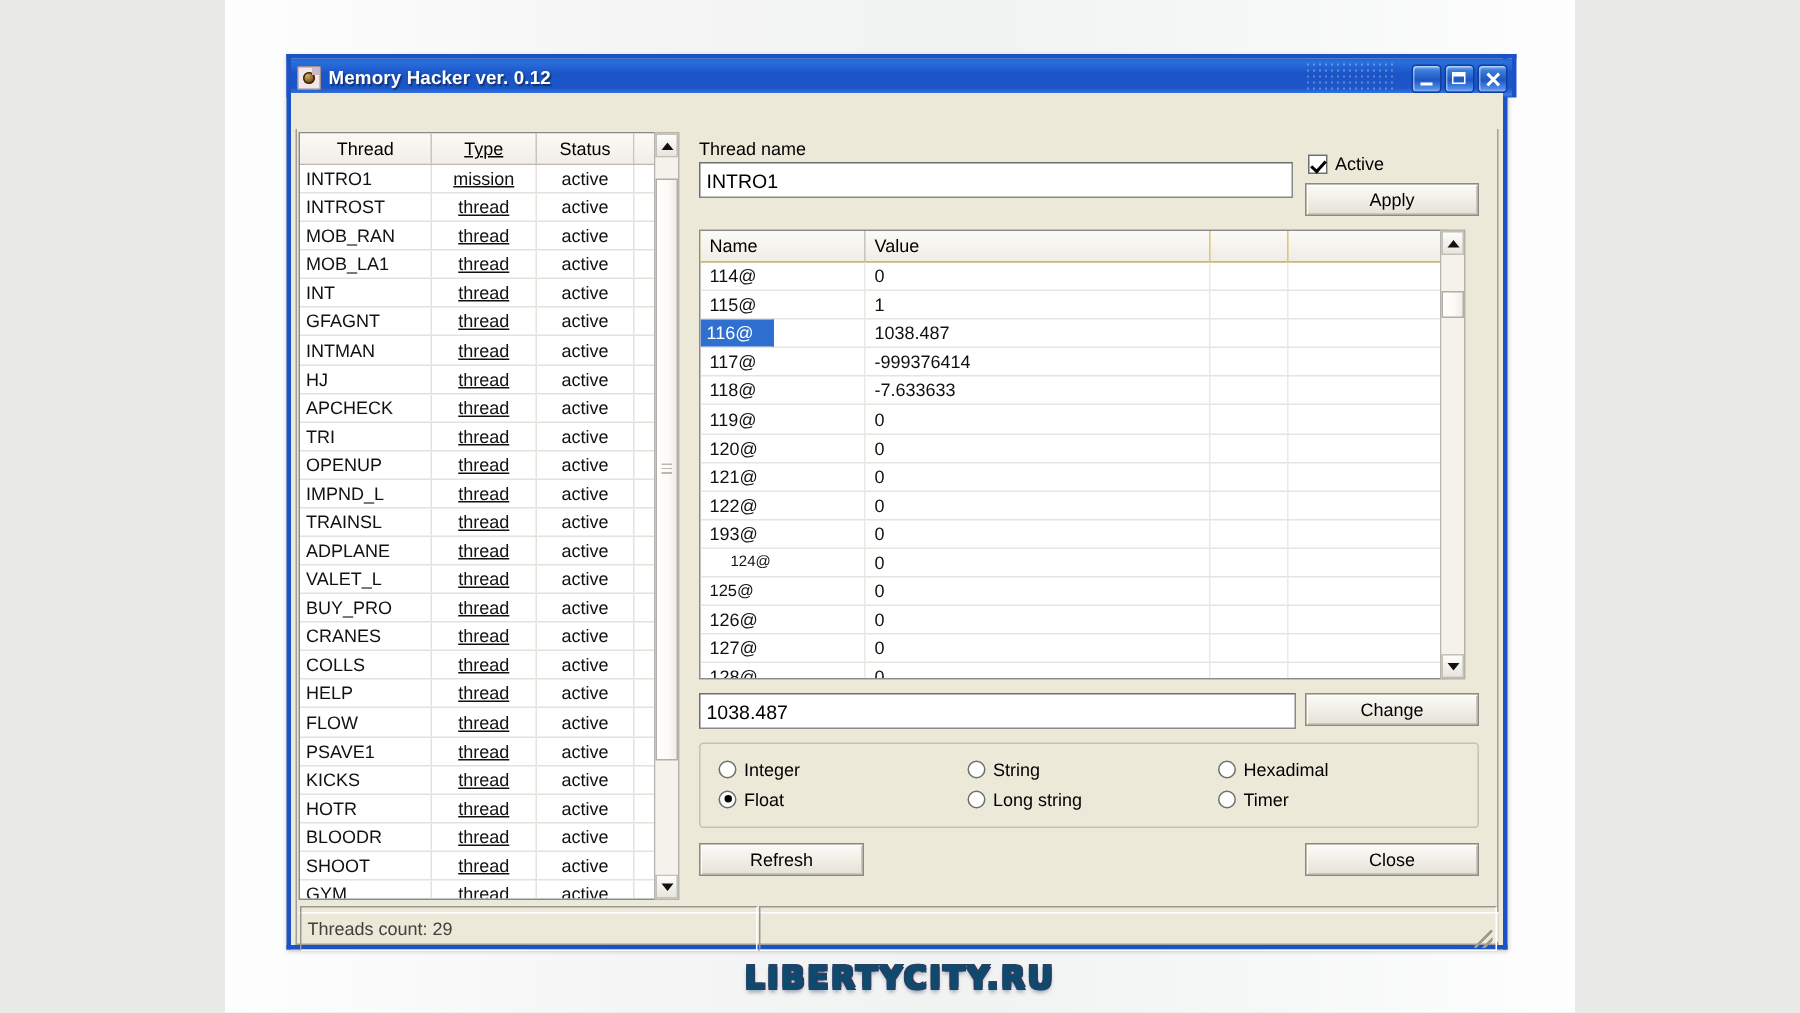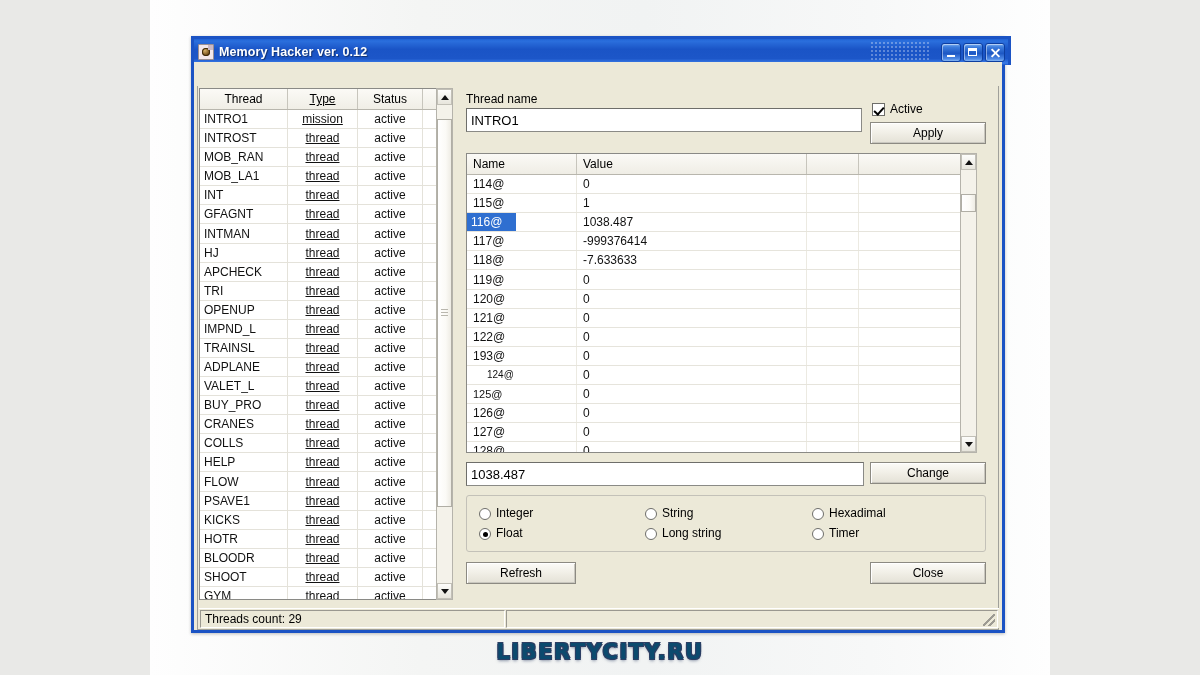--- a/index.html
+++ b/index.html
@@ -297,25 +297,25 @@
     position: absolute;
     left: 1px; bottom: 1px;
     width: 800px; height: 20px;
     background: #ece9d8;
     border-top: 1px solid #ffffff;
     display: flex;
     align-items: center;
     box-sizing: border-box;
   }
   .sb-cell {
-    height: 18px;
+    height: 30px;
     display: flex; align-items: center;
     padding-left: 4px;
     font-size: 12px;
-    color: #000000;
+    color: #404040;
     border: 1px solid #b5b3ab;
     border-top-color: #9a9890;
     border-left-color: #9a9890;
     border-bottom-color: #fff;
     border-right-color: #fff;
     box-sizing: border-box;
     margin: 1px 0 0 1px;
   }
   .sb-cell.first { width: 305px; }
   .sb-cell.rest  { flex: 1; margin-right: 1px; position: relative; }
@@ -436,21 +436,21 @@
     width: 520px; height: 57px;
     border: 1px solid #c3c1b8;
     border-radius: 3px;
     box-sizing: border-box;
     background: #ece9d8;
   }
   .radio-col { position: absolute; display: flex; flex-direction: column; gap: 5px; top: 9px; }
   .rcol1 { left: 12px; }
   .rcol2 { left: 178px; }
   .rcol3 { left: 345px; }
-  .radio-item { display: flex; align-items: flex-end; gap: 5px; height: 15px; }
+  .radio-item { display: flex; align-items: center; gap: 5px; height: 15px; }
   .radio {
     width: 12px; height: 12px; border-radius: 50%;
     background: #fff;
     border: 1px solid #6e6e6a;
     box-sizing: border-box;
     position: relative;
     flex: none;
   }
   .radio.on::after {
     content: "";

